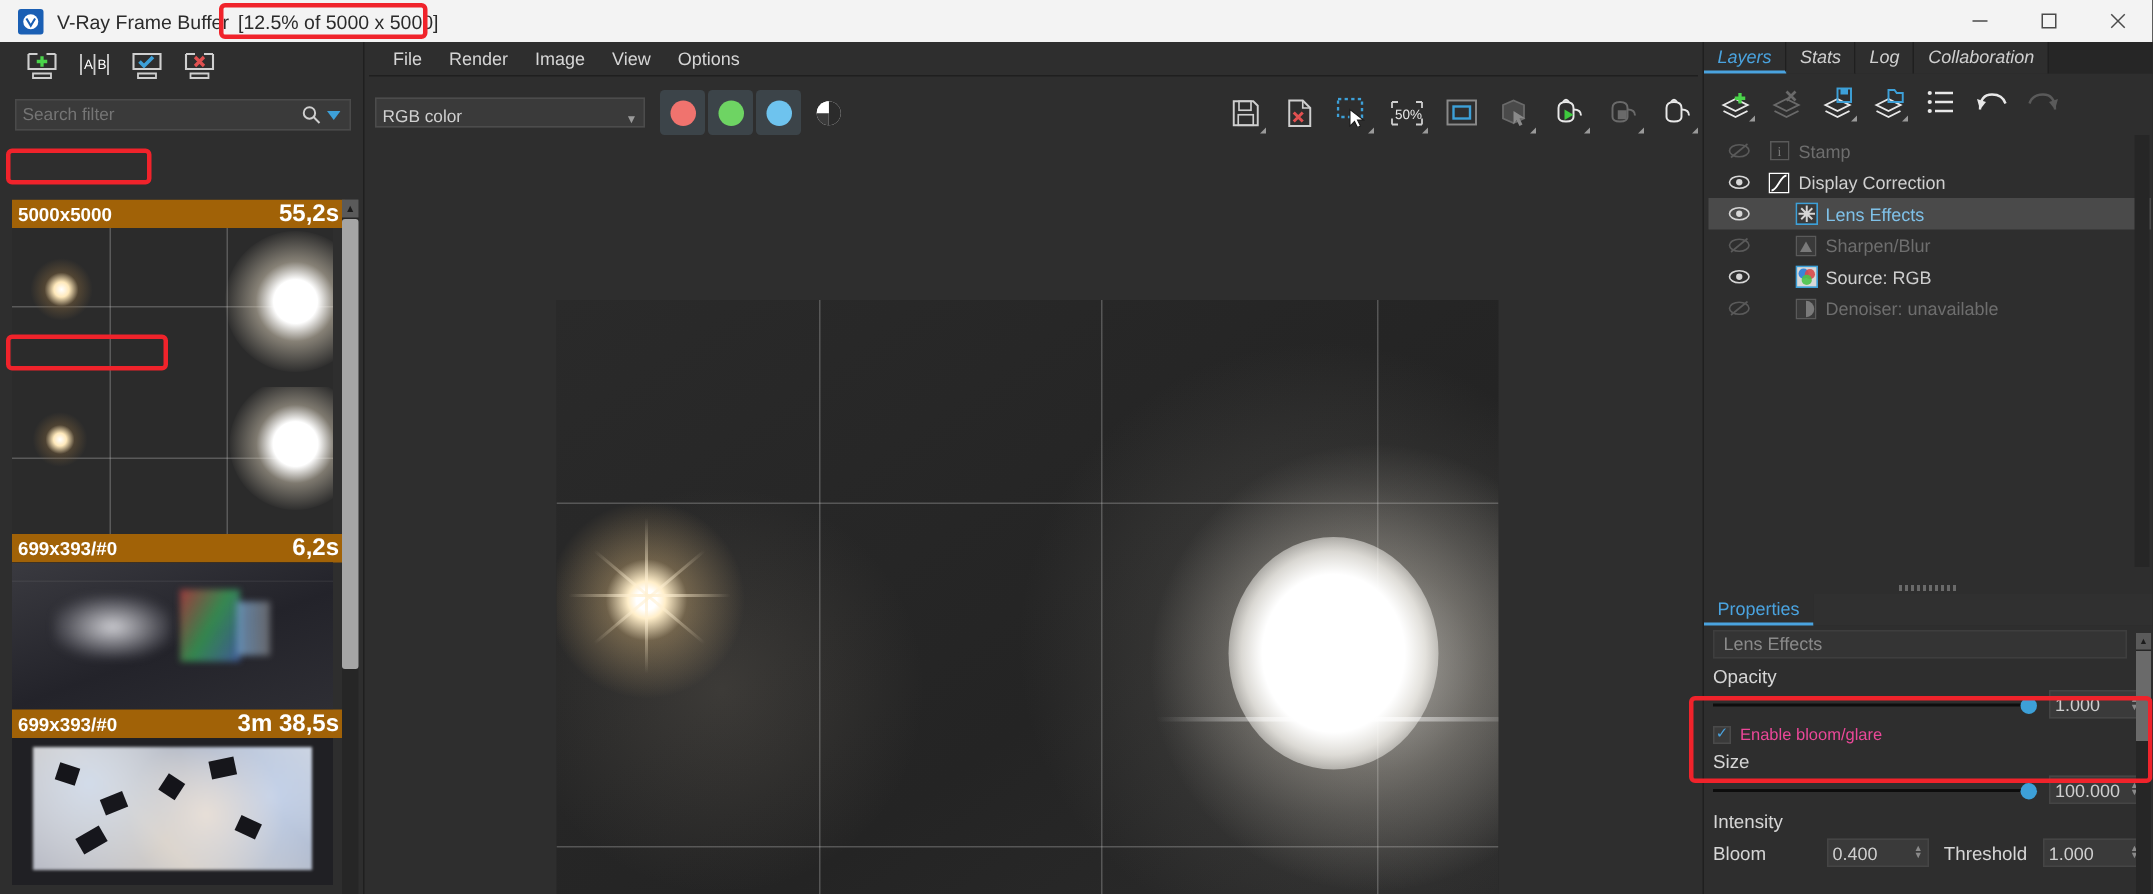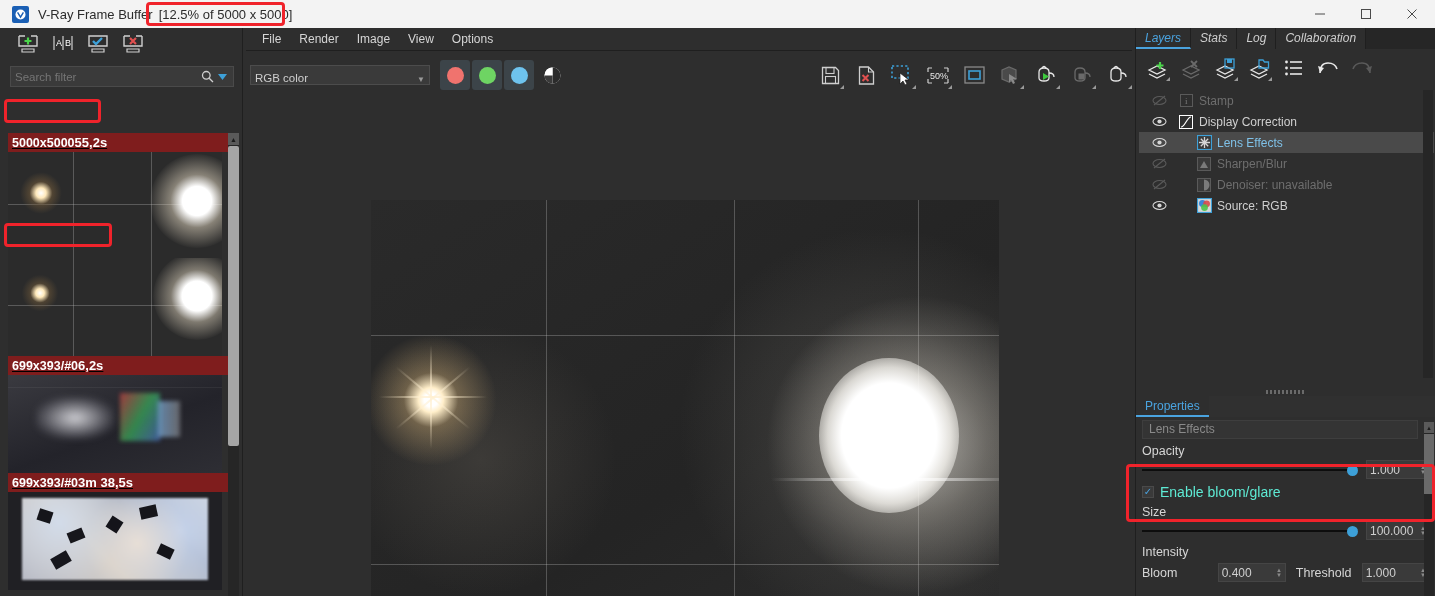--- a/index.html
+++ b/index.html
@@ -53,25 +53,25 @@
     color:#7d7d7d; font-size:11.5px; font-family:"Liberation Sans", sans-serif;
   }
   .hs-ico { width:15px; color:#cfcfcf; display:flex; justify-content:center; }
   .hs-caret { width:14px; display:flex; justify-content:center; color:#4aa3df; font-size:9px; }
 
   .hist-list {
     position:absolute; left:8px; top:105px; width:222px; height:492px; overflow:hidden;
   }
   .hist-item { position:relative; }
   .hist-head {
-    height:19px; background:#7f1d1d; display:flex; align-items:center;
-    padding:0 4px;text-decoration:underline;
+    height:19px; background:#a16207; display:flex; align-items:center;
+    justify-content:space-between; padding:0 4px;
   }
   .hist-name { font-size:12.5px; font-weight:bold; color:#ffffff; }
-  .hist-time { font-size:13px; font-weight:bold; color:#ffffff; }
+  .hist-time { font-size:16px; font-weight:bold; color:#ffffff; }
   .hist-thumb { width:214px; background:#1a1a1a; position:relative; overflow:hidden; }
 
   .hist-scroll {
     position:absolute; right:3px; top:105px; width:11px; height:492px; background:#262626;
   }
   .hsc-up {
     width:11px; height:12px; background:#5a5a5a; display:flex; align-items:center;
     justify-content:center; color:#1c1c1c; font-size:7px;
   }
   .hsc-thumb { position:absolute; left:0; top:13px; width:11px; height:300px; background:#a5a5a5; border-radius:2px; }
@@ -169,21 +169,21 @@
     width:64px; height:19px; background:#3a3a3a; border:1px solid #454545; margin-left:8px;
     display:flex; align-items:center; padding:0 3px; color:#cfcfcf; font-size:12px;
   }
   .spin .v { flex:1; }
   .spin .arrows { display:flex; flex-direction:column; color:#8a8a8a; font-size:6px; line-height:5px; }
   .cbrow { display:flex; align-items:center; margin-top:5px; gap:6px; }
   .cbox {
     width:12px; height:12px; background:#3a3a3a; border:1px solid #4a4a4a;
     color:#4aa3df; font-size:10px; display:flex; align-items:center; justify-content:center; line-height:1;
   }
-  .cblabel { font-size:14px; color:#5eead4; }
+  .cblabel { font-size:11px; color:#ec4899; }
   .pair-row { display:flex; align-items:center; margin-top:4px; }
   .pair-label { font-size:12.5px; color:#d6d6d6; width:78px; }
   .pair-spin { width:70px; }
   .props-scroll { position:absolute; right:2px; top:26px; width:10px; height:198px; background:#262626; }
   .ps-up { width:10px; height:11px; background:#5a5a5a; display:flex; align-items:center; justify-content:center; color:#1c1c1c; font-size:6px; }
   .ps-thumb { position:absolute; left:0; top:12px; width:10px; height:60px; background:#6a6a6a; }
 
   
   .anno { position:absolute; border:3px solid #f0232b; border-radius:4px; pointer-events:none; z-index:50; }
 </style>
@@ -603,54 +603,54 @@
         <span class="lr-indent"></span>
         <span class="lr-ico">
           <svg width="14" height="14" viewBox="0 0 14 14">
               <rect x=".5" y=".5" width="13" height="13" stroke="#5a5a5a" stroke-width="1" fill="#3a3a3a"></rect>
               <path d="M3 11 L7 4 L11 11z" fill="#7a7a7a"></path>
             </svg>
         </span>
         <span>Sharpen/Blur</span>
       </div>
 
-      <div class="layer-row dim">
-        <span class="lr-eye">
-          <svg width="15" height="11" viewBox="0 0 15 11">
-              <ellipse cx="7.5" cy="5.5" rx="6.5" ry="4" stroke="#5a5a5a" stroke-width="1.1" fill="none"></ellipse>
-              <line x1="2" y1="10" x2="13" y2="1" stroke="#5a5a5a" stroke-width="1.1"></line>
-            </svg>
-        </span>
-        <span class="lr-indent"></span>
-        <span class="lr-ico">
-          <svg width="14" height="14" viewBox="0 0 14 14">
-              <rect x=".5" y=".5" width="13" height="13" stroke="#5a5a5a" stroke-width="1" fill="#3a3a3a"></rect>
-              <path d="M7 1.5 v11 A5.5 5.5 0 0 0 7 1.5z" fill="#7a7a7a"></path>
-            </svg>
-        </span>
-        <span>Denoiser: unavailable</span>
-      </div>
-
       <div class="layer-row">
         <span class="lr-eye">
           <svg width="15" height="11" viewBox="0 0 15 11">
               <ellipse cx="7.5" cy="5.5" rx="6.5" ry="4" stroke="#d6d6d6" stroke-width="1.1" fill="none"></ellipse>
               <circle cx="7.5" cy="5.5" r="2.1" fill="#d6d6d6"></circle>
             </svg>
         </span>
         <span class="lr-indent"></span>
         <span class="lr-ico">
           <svg width="15" height="15" viewBox="0 0 15 15">
               <rect x=".5" y=".5" width="14" height="14" stroke="#3da0d8" stroke-width="1.2" fill="#d8d8d8"></rect>
               <circle cx="5.4" cy="5.4" r="3.4" fill="#3a86d8"></circle>
               <circle cx="9.6" cy="5.8" r="3.4" fill="#d84a4a" opacity=".9"></circle>
               <circle cx="7.5" cy="9.6" r="3.4" fill="#4ac44a" opacity=".9"></circle>
             </svg>
         </span>
         <span>Source: RGB</span>
+      </div>
+
+      <div class="layer-row dim">
+        <span class="lr-eye">
+          <svg width="15" height="11" viewBox="0 0 15 11">
+              <ellipse cx="7.5" cy="5.5" rx="6.5" ry="4" stroke="#5a5a5a" stroke-width="1.1" fill="none"></ellipse>
+              <line x1="2" y1="10" x2="13" y2="1" stroke="#5a5a5a" stroke-width="1.1"></line>
+            </svg>
+        </span>
+        <span class="lr-indent"></span>
+        <span class="lr-ico">
+          <svg width="14" height="14" viewBox="0 0 14 14">
+              <rect x=".5" y=".5" width="13" height="13" stroke="#5a5a5a" stroke-width="1" fill="#3a3a3a"></rect>
+              <path d="M7 1.5 v11 A5.5 5.5 0 0 0 7 1.5z" fill="#7a7a7a"></path>
+            </svg>
+        </span>
+        <span>Denoiser: unavailable</span>
       </div>
 
       <div class="layers-scroll"></div>
     </div>
 
     <div class="splitter">
       <div class="dots"></div>
     </div>
 
     <div class="props">

